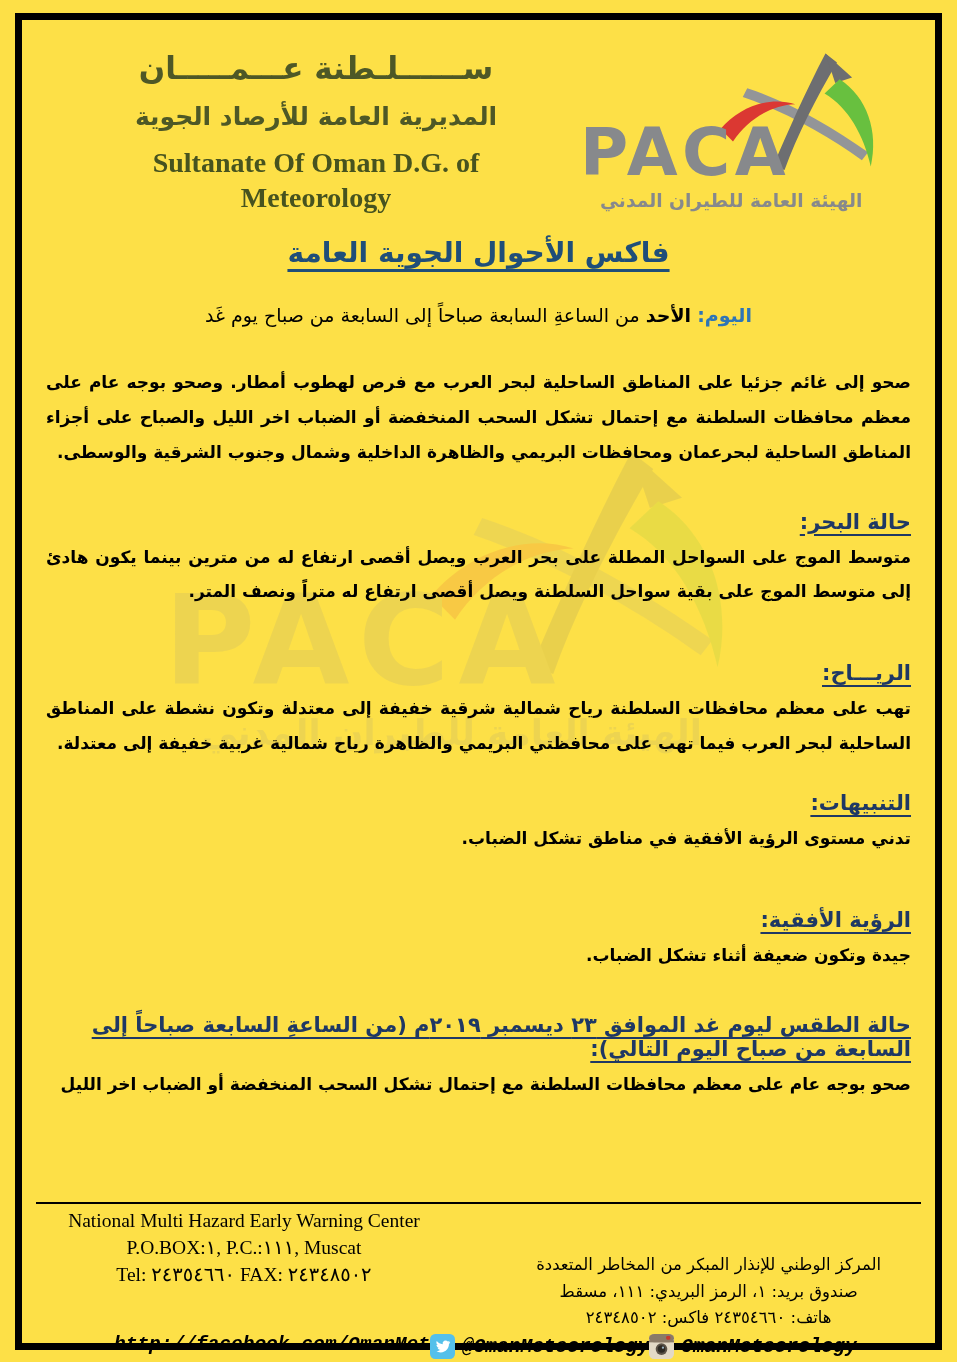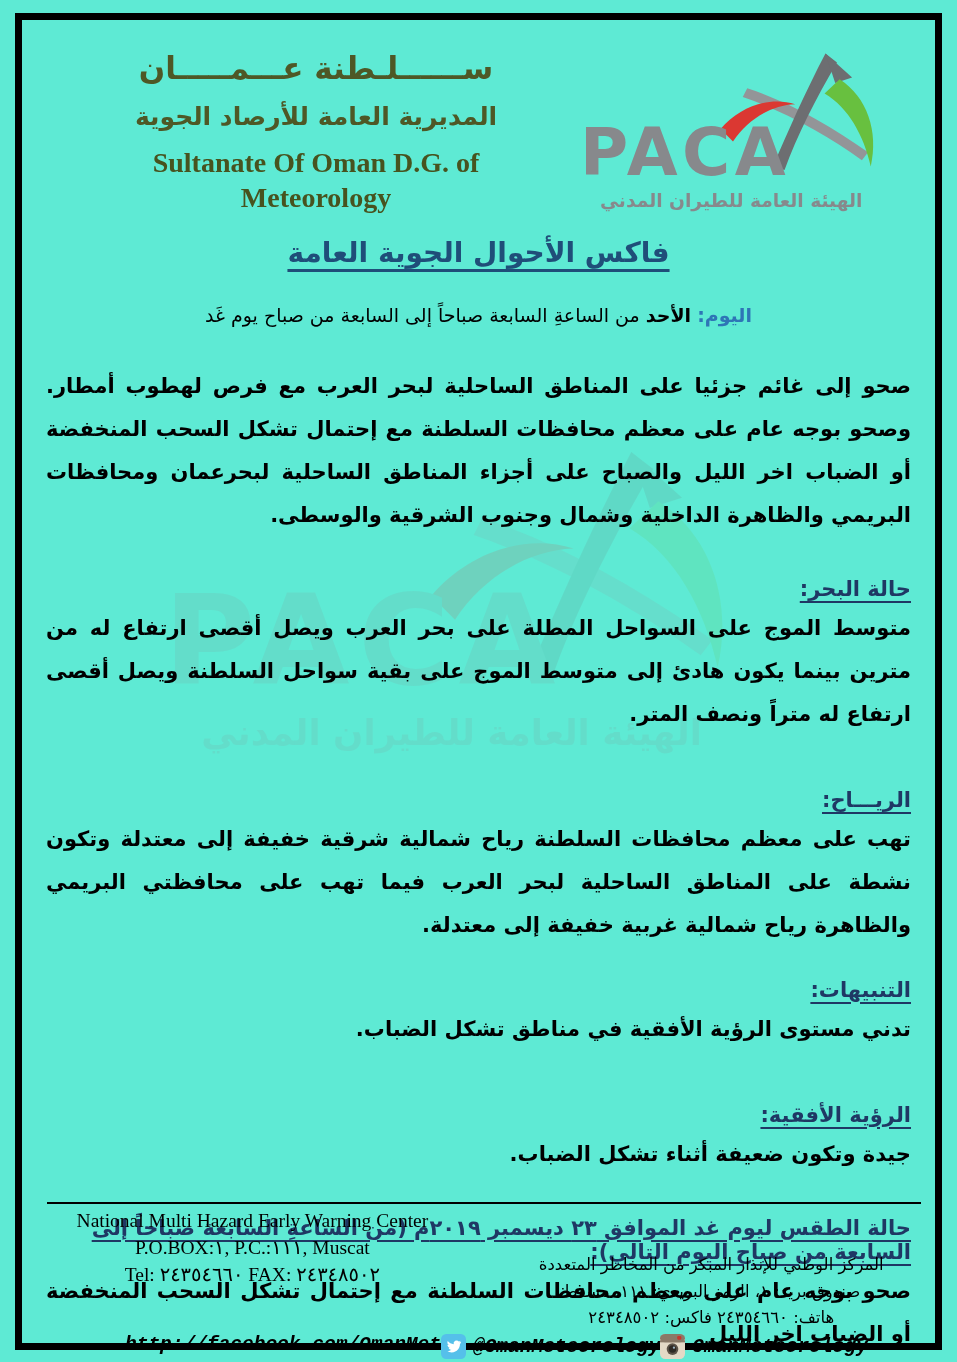--- a/index.html
+++ b/index.html
@@ -4,21 +4,21 @@
 <style>
   * { box-sizing: border-box; margin: 0; padding: 0; }
   body {
     background: #ffffff;
     font-family: "DejaVu Sans", sans-serif;
     display: flex; justify-content: center;
   }
   .page {
     position: relative;
     width: 957px; height: 1362px;
-    background: #5eead4;
+    background: #fde047;
     overflow: hidden;
   }
   .frame {
     position: absolute;
     left: 15px; top: 13px; right: 15px; bottom: 12px;
     border: 7px solid #000;
   }
   .content {
     position: absolute;
     left: 22px; top: 20px; right: 22px; bottom: 19px;
@@ -43,31 +43,31 @@
   .date-block { text-align: center; direction: rtl; margin-top: 30px; font-size: 19px; color: #000; line-height: 1.7; position: relative; z-index: 2; }
   .lbl-blue { color: #2E75B6; }
   .bold { font-weight: bold; }
   
   .sections { direction: rtl; margin-top: 34px; position: relative; z-index: 2; }
   .sec-heading {
     color: #1F3864; font-weight: bold; font-size: 21px;
     text-decoration: underline; text-decoration-thickness: 2px; text-underline-offset: 5px;
     margin-bottom: 6px;
   }
-  .sec-body { font-weight: bold; font-size: 21px; line-height: 2.05; text-align: justify; color: #000; }
+  .sec-body { font-weight: bold; font-size: 17px; line-height: 2.05; text-align: justify; color: #000; }
   .sec { margin-top: 40px; }
   .sec.first { margin-top: 0; }
   .sec.gap-lg { margin-top: 52px; }
   .sec.gap-md { margin-top: 40px; }
   .sec.gap-sm { margin-top: 30px; }
   
   .watermark { position: absolute; left: 150px; top: 430px; width: 610px; opacity: 0.13; z-index: 1; pointer-events: none; }
   
   .footer {
-    position: absolute; left: 47px; right: 36px; top: 1202px;
+    position: absolute; left: 36px; right: 36px; top: 1202px;
     border-top: 2px solid #000; padding-top: 4px; z-index: 2;
   }
   .footer-cols { display: flex; justify-content: space-between; }
   .f-col-en { width: 47%; text-align: center; font-family: "Liberation Serif", serif; font-size: 19.5px; line-height: 1.38; color: #000; }
   .f-col-ar { width: 48%; text-align: center; direction: rtl; font-size: 16.5px; line-height: 1.62; color: #000; margin-top: 44px; }
   .social-row {
     display: flex; justify-content: space-between; align-items: flex-start;
     padding: 2px 70px 0 78px;
     font-family: Liberation Mono, monospace; font-style: italic; font-weight: 600; font-size: 19.5px;
   }

